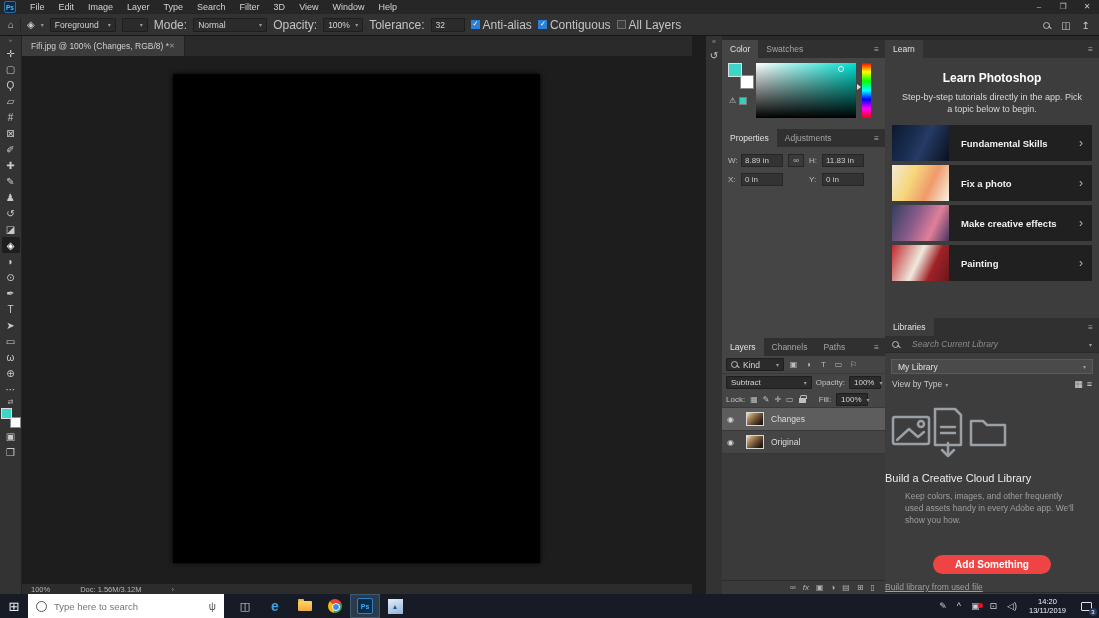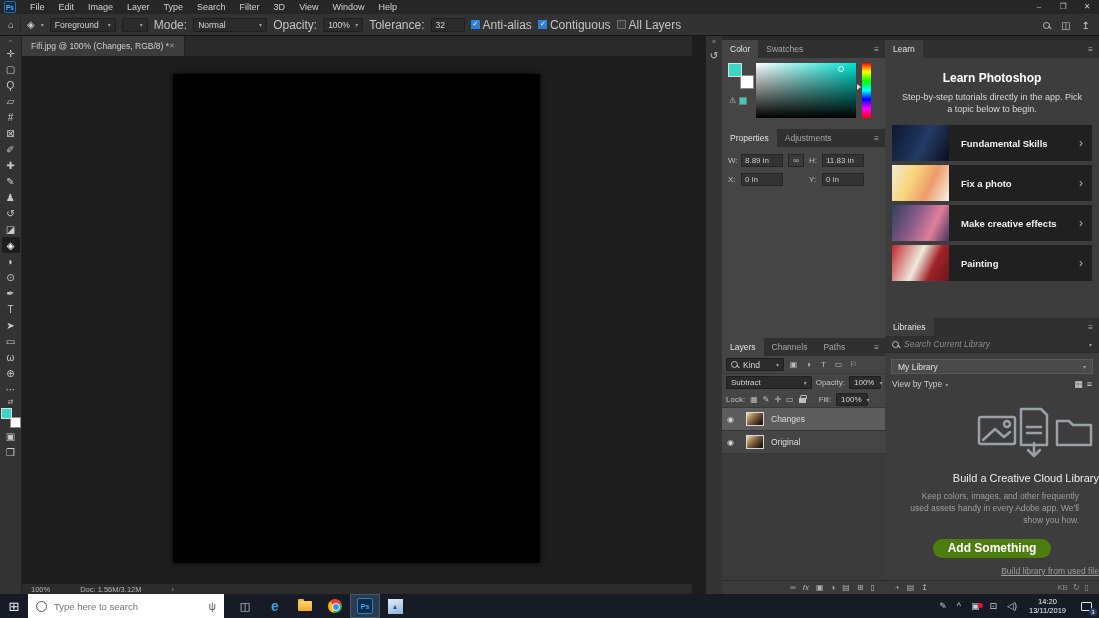--- a/index.html
+++ b/index.html
@@ -106,31 +106,31 @@
 .learn-card.first{margin-top:10px}
 .lc-thumb{width:57px;height:36px;flex:none}
 .lc-label{margin-left:12px;font-size:9.5px;font-weight:bold;color:#f0f0f0}
 .lc-chev{margin-left:auto;margin-right:9px;color:#b8b8b8;font-size:12px}
 .thumb-0{background:linear-gradient(115deg,#0d1830 0%,#1b3055 40%,#253c66 55%,#0a0f1d 100%)}
 .thumb-1{background:linear-gradient(115deg,#f2e9d8 0%,#f6d77a 35%,#ef9a6a 65%,#f7f2e6 100%)}
 .thumb-2{background:linear-gradient(115deg,#30405e 0%,#8a5b8a 40%,#e07f9a 70%,#46355e 100%)}
 .thumb-3{background:linear-gradient(115deg,#c0262c 0%,#efe9dd 45%,#a02228 70%,#6a171b 100%)}
 
 .libraries-panel{top:282px;width:214px;height:276px;background:#3d3d3d}
-.lib-search{height:17px;background:#303030;border-bottom:1px solid #292929;display:flex;align-items:center;padding:0 7px;gap:5px;flex:none}
+.lib-search{height:17px;background:#303030;border-bottom:1px solid #292929;display:flex;align-items:center;padding:0 7px;gap:13px;flex:none}
 .lib-search .ph{font-style:italic;color:#8b8b8b;font-size:8.5px}
 .lib-search .car{margin-left:auto}
 .lib-select{margin:6px 6px 0;height:15px;background:#4a4a4a;border:1px solid #5a5a5a;display:flex;align-items:center;padding:0 6px;font-size:8.5px;color:#e0e0e0;flex:none}
 .lib-select .car{margin-left:auto}
 .lib-view{display:flex;align-items:center;margin:5px 7px 0;font-size:8.5px;color:#c9c9c9;gap:3px;flex:none}
 .lv-icons{margin-left:auto;display:flex;gap:4px;font-size:9px;color:#ddd}
-.lib-empty{flex:1;text-align:right;padding-top:16px}
+.lib-empty{flex:1;text-align:left;padding-top:16px}
 .lib-title{margin-top:9px;font-size:11px;color:#ececec}
 .lib-body{margin:7px 20px 0;font-size:8.5px;color:#9f9f9f;line-height:1.4}
-.lib-btn{margin:12px auto 0;width:118px;height:19px;border-radius:10px;background:#4d7c0f;color:#fff;font-weight:bold;font-size:12px;display:flex;align-items:center;justify-content:center}
+.lib-btn{margin:28px auto 0;width:118px;height:19px;border-radius:10px;background:#ef4444;color:#fff;font-weight:bold;font-size:10px;display:flex;align-items:center;justify-content:center}
 .lib-link{margin-top:8px;font-size:8.5px;color:#9f9f9f;text-decoration:underline}
 .lib-foot{justify-content:flex-start}
 .lf-right{margin-left:auto;display:flex;align-items:center;gap:5px;color:#8d8d8d}
 
 .taskbar{position:absolute;left:0;top:594px;width:100%;height:24px;background:#171b26;display:flex;align-items:center;z-index:7}
 .tb-start{width:28px;height:24px;display:flex;align-items:center;justify-content:center;color:#e8ebf0;font-size:13px}
 .tb-search{width:196px;height:24px;background:#fff;display:flex;align-items:center;padding:0 8px;gap:7px}
 .cortana{width:11px;height:11px;border:1.5px solid #555;border-radius:50%;flex:none}
 .tb-search input{border:none;outline:none;flex:1;font-size:9.5px;color:#333;background:transparent;font-family:inherit}
 .mic{color:#555;font-size:10px}

